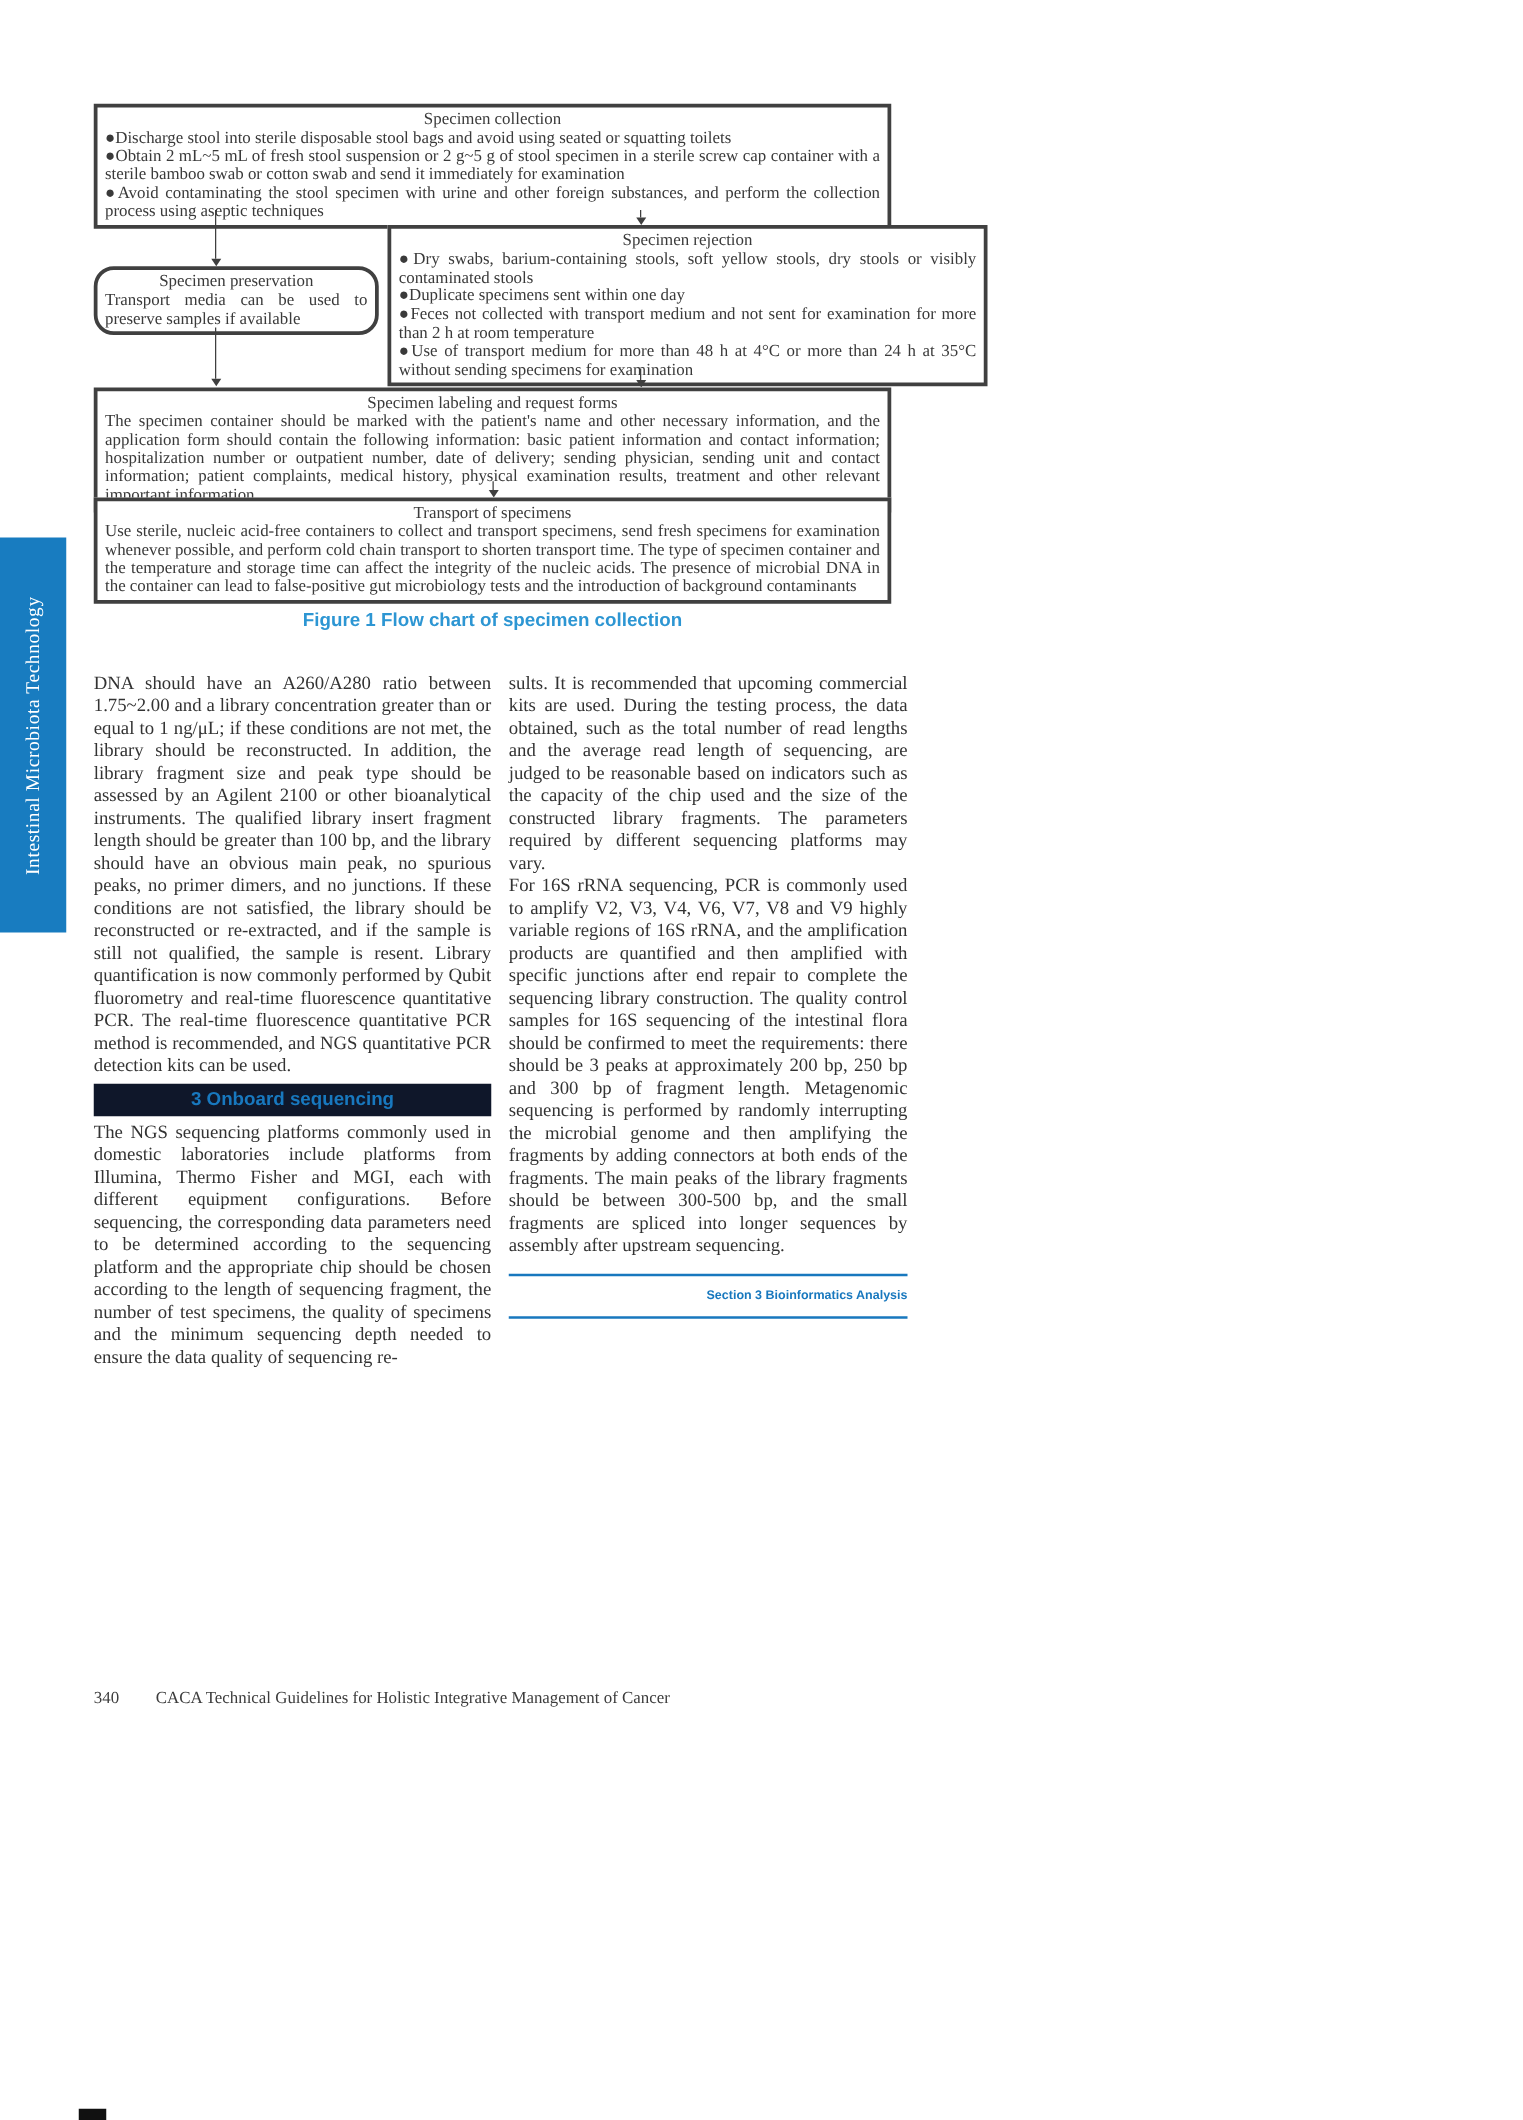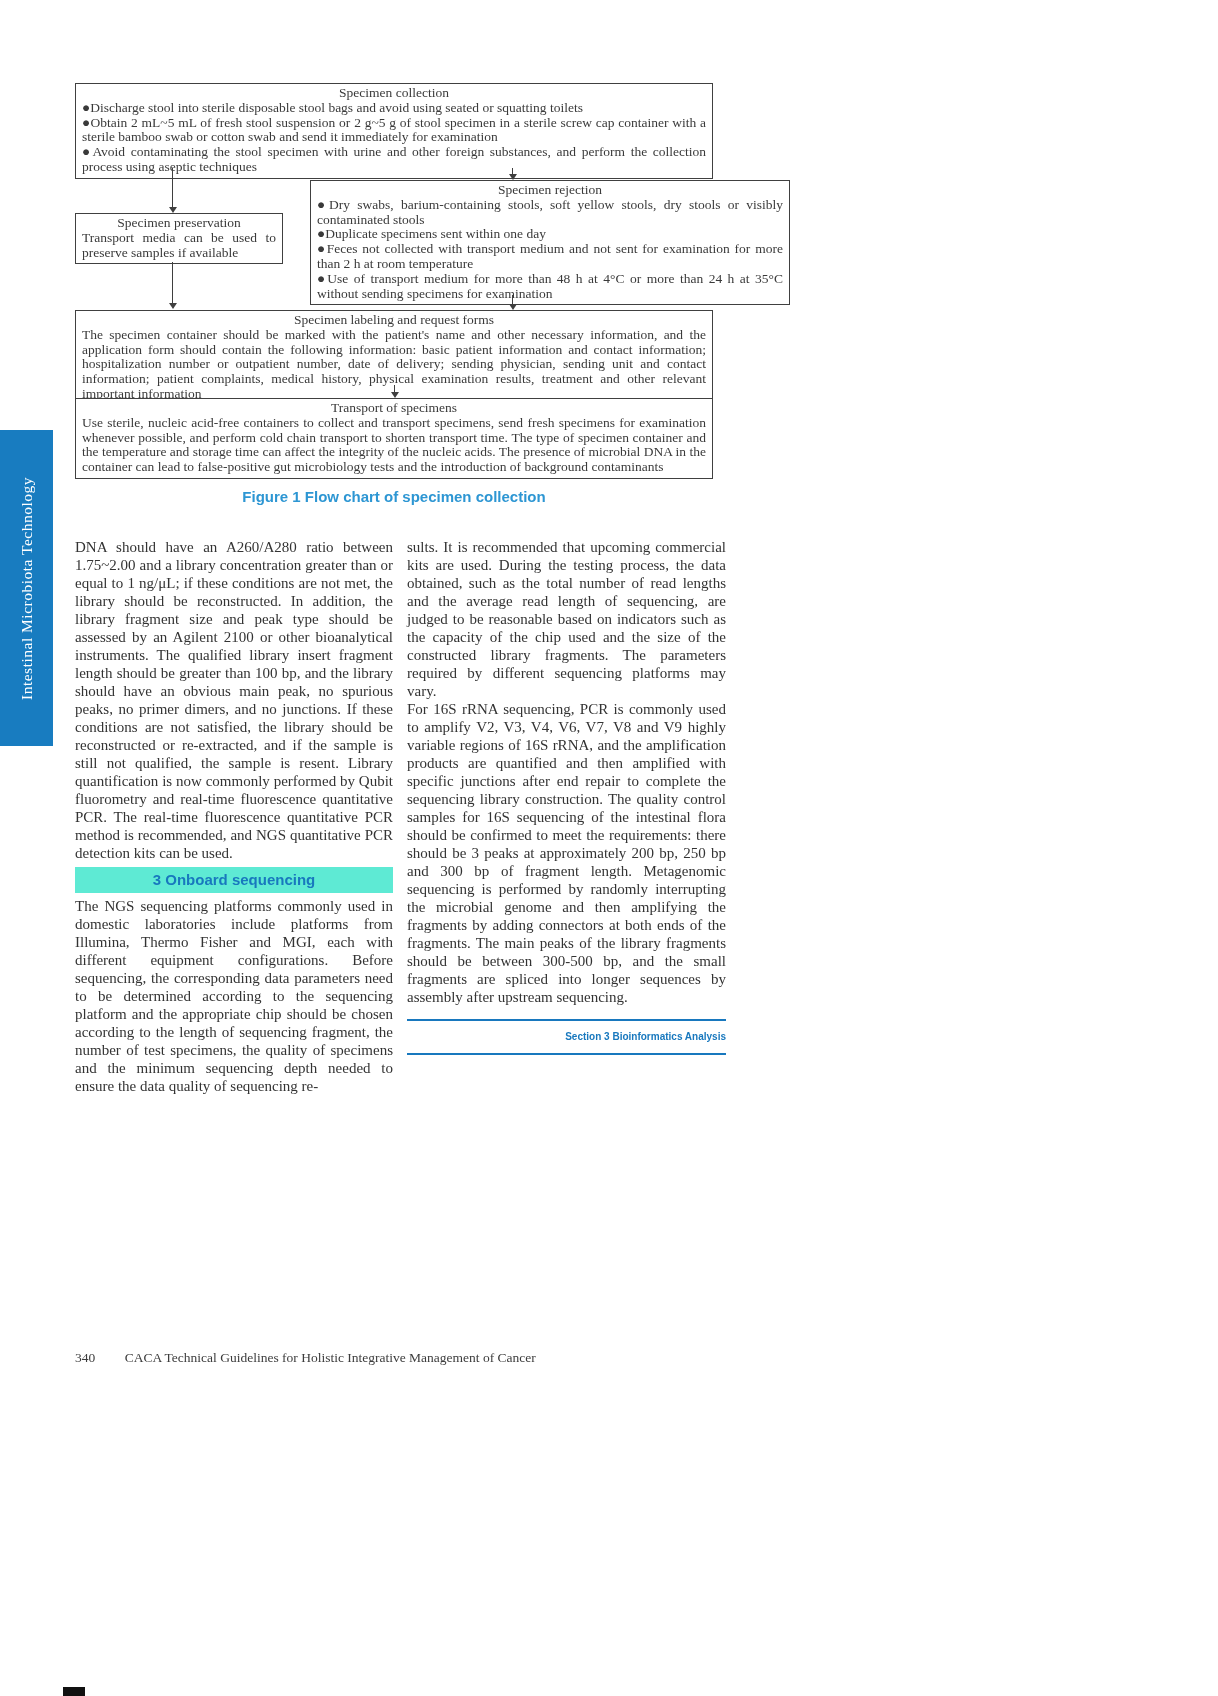--- a/index.html
+++ b/index.html
@@ -4,36 +4,36 @@
 <style>
   html,body{margin:0;padding:0;background:#ffffff;}
   .page{
     position:relative;width:1218px;height:1696px;background:#ffffff;overflow:hidden;
     font-family:"Liberation Serif", serif;color:#363636;
   }
 
   
   .flowchart{position:absolute;left:75px;top:83px;width:638px;height:400px;}
   .fc-box{
-    position:absolute;box-sizing:border-box;border:1px solid #404040;background:#fff;
+    position:absolute;box-sizing:border-box;border:3px solid #404040;background:#fff;
     font-size:13.5px;line-height:14.8px;color:#3a3a3a;padding:2px 6px 3px 6px;
   }
   .fc-title{text-align:center;}
   .fc-li{text-align:justify;}
   .fc-li::before{content:"\25CF ";}
   .fc-body{text-align:justify;}
   .varr{position:absolute;width:0;border-left:1px solid #3f3f3f;}
   .varr::after{
     content:"";position:absolute;left:-4.5px;bottom:-6px;width:0;height:0;
     border-left:4px solid transparent;border-right:4px solid transparent;border-top:6px solid #3f3f3f;
   }
 
   #box-collection{left:0;top:0;width:638px;min-height:84px;}
   #box-rejection{left:235px;top:97px;width:480px;min-height:114px;}
-  #box-preservation{left:0;top:130px;width:208px;min-height:48px;}
+  #box-preservation{left:0;top:130px;width:228px;min-height:48px;border-radius:16px;}
   #box-labeling{left:0;top:227px;width:638px;min-height:74px;}
   #box-transport{left:0;top:315px;width:638px;min-height:79px;}
 
   #arr-a-c{left:97px;top:85px;height:39px;}
   #arr-a-b{left:437px;top:85px;height:6px;}
   #arr-c-d{left:97px;top:179px;height:41px;}
   #arr-b-d{left:437px;top:212px;height:9px;}
   #arr-d-e{left:319px;top:302px;height:7px;}
 
   .caption{
@@ -50,21 +50,21 @@
     writing-mode:vertical-rl;transform:rotate(180deg);
     color:#ffffff;font-family:"Liberation Serif", serif;font-size:15.5px;letter-spacing:.5px;white-space:nowrap;
   }
 
   
   .col{position:absolute;top:538px;width:318px;font-size:15px;line-height:18px;color:#333333;}
   .col-left{left:75px;}
   .col-right{left:407px;width:319px;}
   .col p{margin:0;text-align:justify;}
   .subheading{
-    margin:5px 0 4px 0;padding:4px 0;background:#5eead4;color:#1878be;
+    margin:5px 0 4px 0;padding:4px 0;background:#0f172a;color:#1878be;
     font-family:"Liberation Sans", sans-serif;font-weight:700;font-size:15px;text-align:center;
   }
   .section-heading{
     margin:13px 0 14px 0;padding:7px 0;border-top:2.5px solid #1878be;border-bottom:2.5px solid #1878be;
     color:#1878be;font-family:"Liberation Sans", sans-serif;font-weight:700;font-size:10px;text-align:right;
   }
 
   
   .footer{position:absolute;left:75px;top:1350px;font-size:13.5px;color:#3c3c3c;}
   .footer .pagenum{margin-right:26px;}

